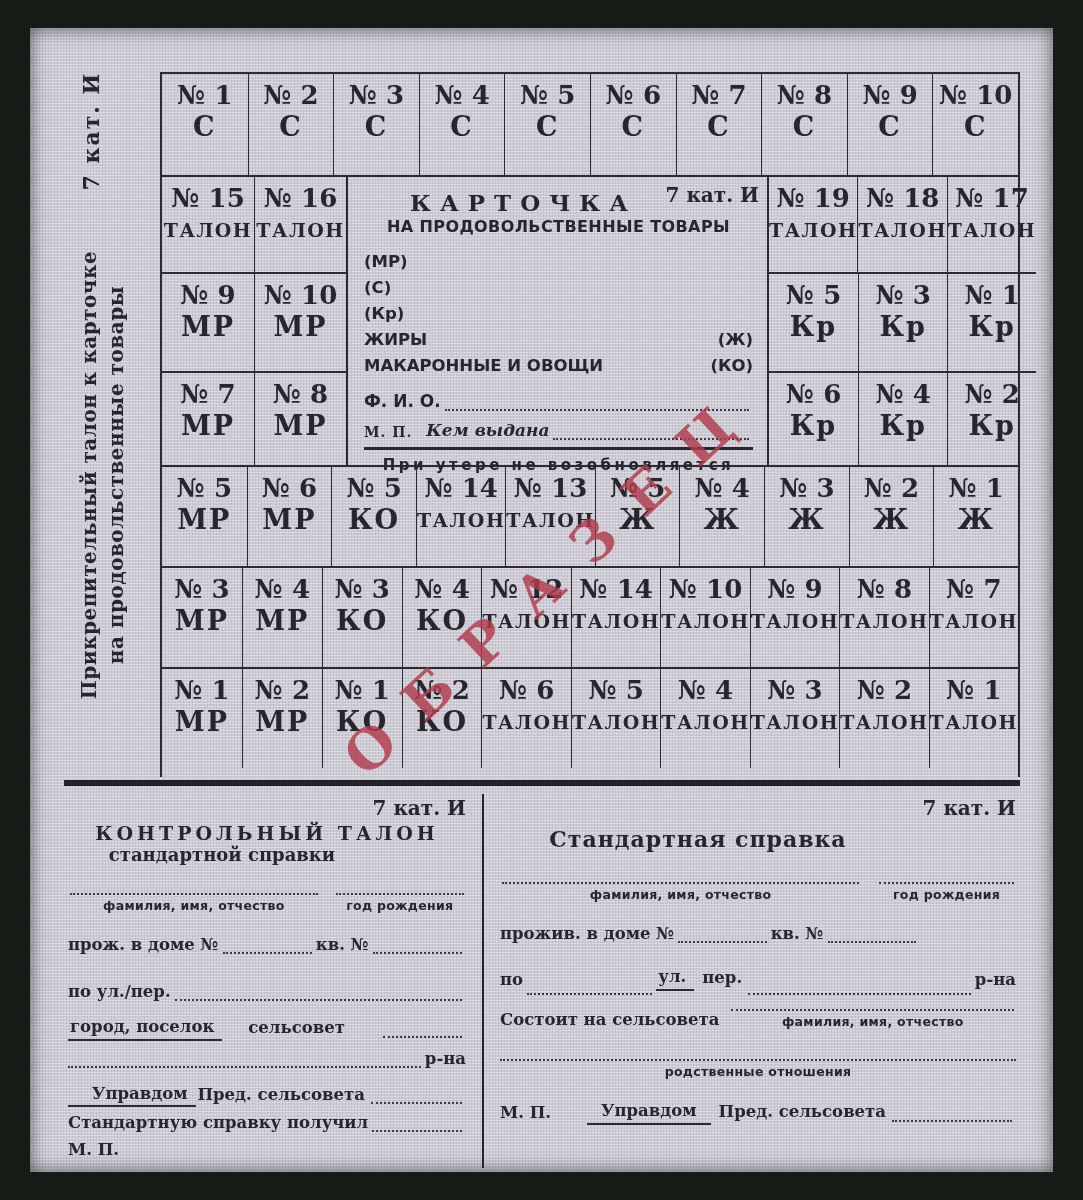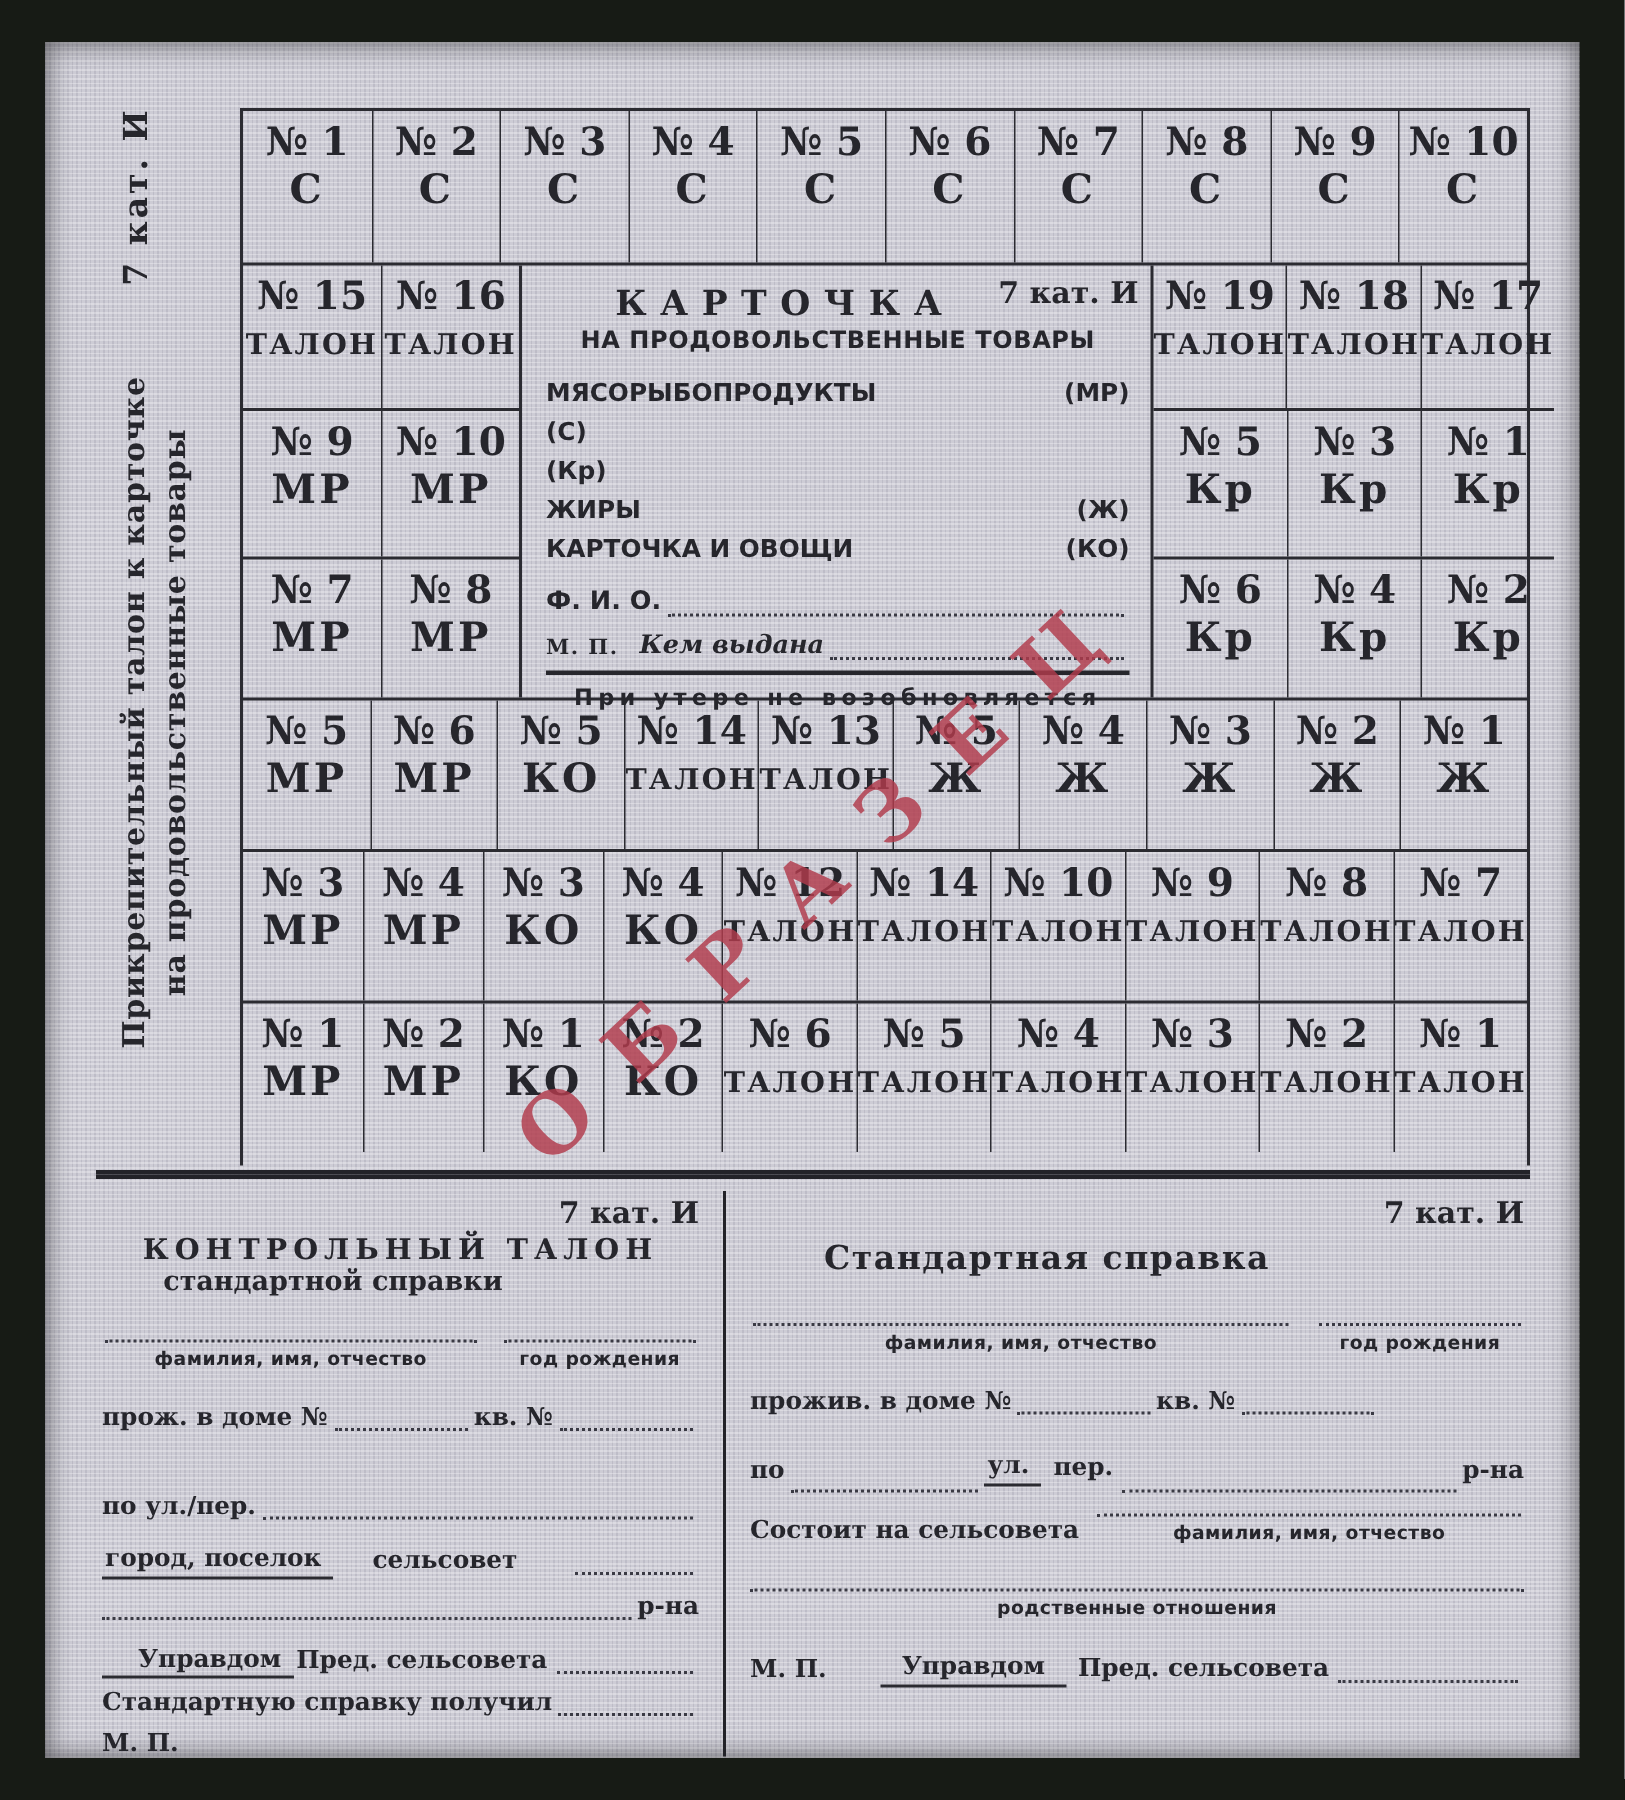--- a/index.html
+++ b/index.html
@@ -188,35 +188,34 @@
             </div>
         </div>
       </div>
 
       <div class="center">
         <div class="cat">7 кат. И</div>
         <div class="card-title">КАРТОЧКА</div>
         <div class="card-sub">НА ПРОДОВОЛЬСТВЕННЫЕ ТОВАРЫ</div>
         <div class="plist">
           <div class="p-row">
-              <span>МЯСОРЫБОПРОДУКТЫ</span>
               <span>(МР)</span>
             </div>
           <div class="p-row">
               <span>(С)</span>
             </div>
           <div class="p-row">
               <span>(Кр)</span>
             </div>
           <div class="p-row">
               <span>ЖИРЫ</span>
               <span>(Ж)</span>
             </div>
           <div class="p-row">
-              <span>КАРТОЧКА И ОВОЩИ</span>
+              <span>МАКАРОННЫЕ И ОВОЩИ</span>
               <span>(КО)</span>
             </div>
         </div>
         <div class="fio-row">
           <span class="lbl">Ф. И. О.</span>
           <span class="dots"></span>
         </div>
         <div class="mp-row">
           <span class="mp-small">М. П.</span>
           <span class="kem">Кем выдана</span>
@@ -421,21 +420,21 @@
         </div>
       </div>
 
       <div class="fline" style="margin-top:22px;">
         <span class="lbl">прож. в доме №</span>
         <span class="dots"></span>
         <span class="lbl">кв. №</span>
         <span class="dots"></span>
       </div>
 
-      <div class="fline" style="margin-top:40px;">
+      <div class="fline" style="margin-top:28px;">
         <span class="lbl">по ул./пер.</span>
         <span class="dots"></span>
       </div>
 
       <div class="frac-row" style="margin-top:16px;gap:32px;">
         <div class="frac">
           <span class="top">город, поселок</span>
           <span class="bot" style="padding-left:26px;">сельсовет</span>
         </div>
         <span class="dots" style="margin-top:0;"></span>

